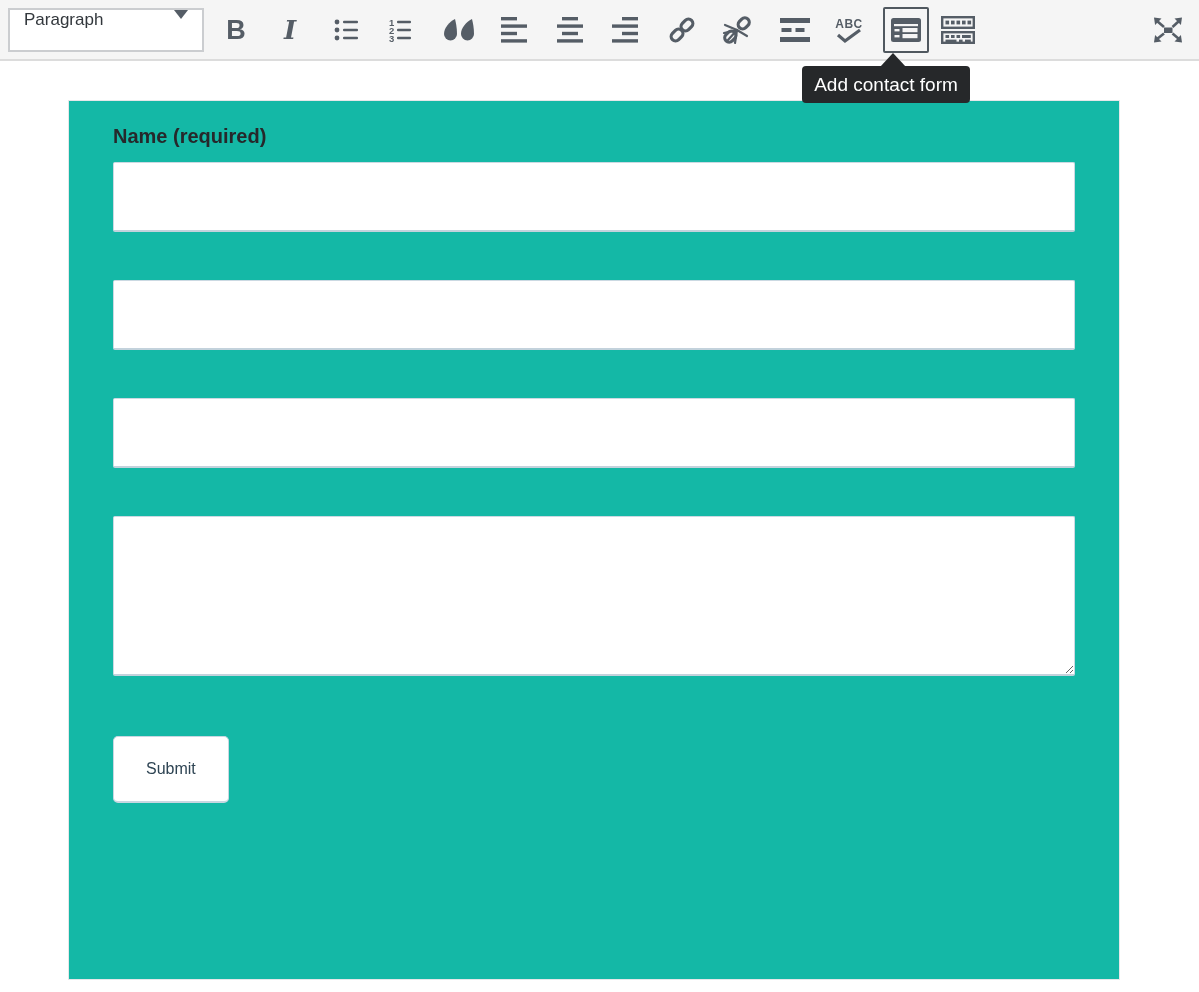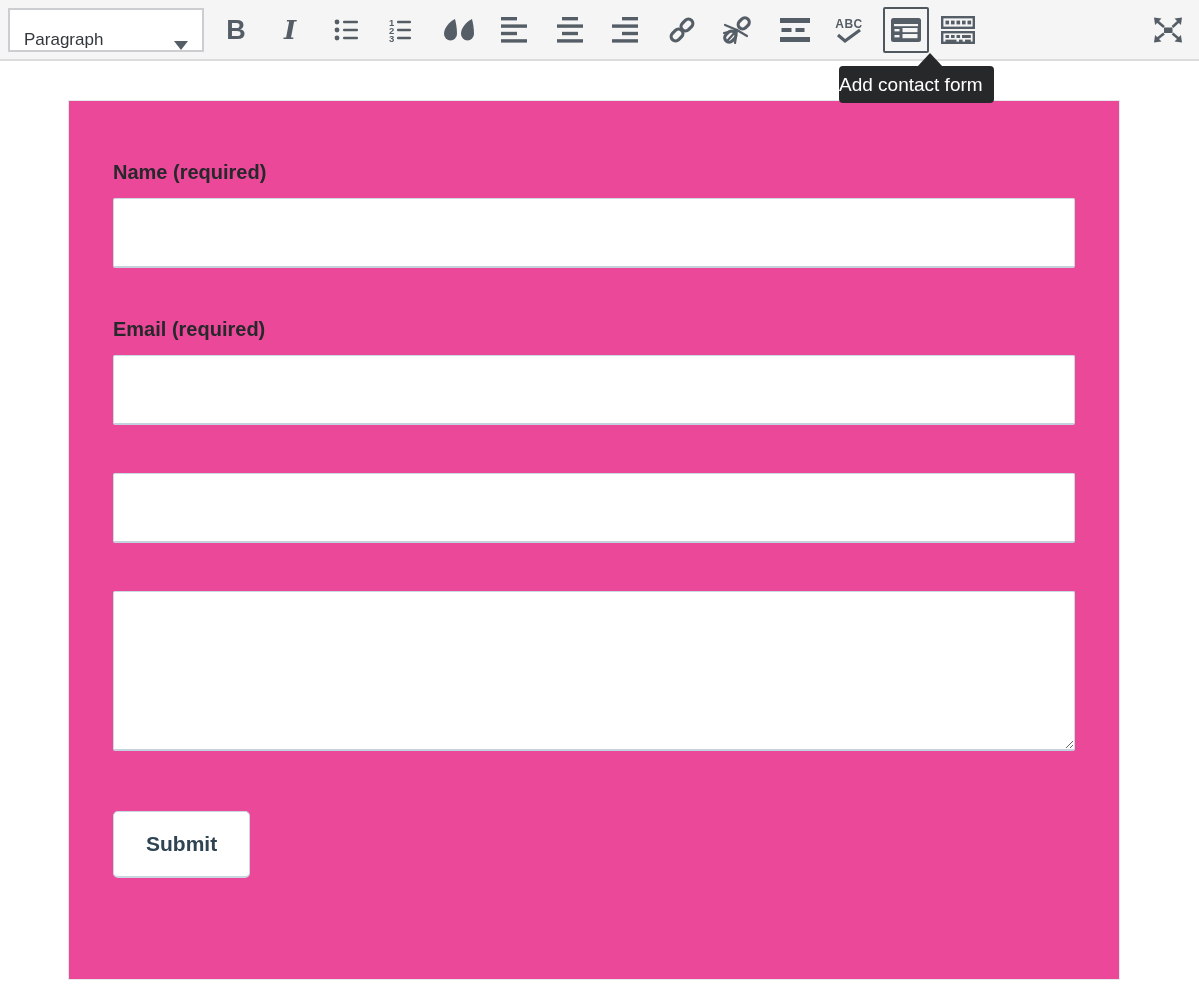--- a/index.html
+++ b/index.html
@@ -5,65 +5,65 @@
   * { margin:0; padding:0; box-sizing:border-box; }
   html,body { width:1199px; height:992px; background:#ffffff; overflow:hidden;
               font-family:"Liberation Sans", sans-serif; }
   .screen { position:relative; width:1199px; height:992px; background:#fff; }
 
   
   .toolbar { position:absolute; left:0; top:0; width:1199px; height:61px;
              background:#f5f5f5; border-bottom:2px solid #dcdcdc; }
   .format-select { position:absolute; left:8px; top:8px; width:196px; height:44px;
                    background:#fff; border:2px solid #cbcdd0; display:flex;
-                   align-items:flex-end; padding:0 14px; cursor:pointer; }
+                   align-items:flex-start; padding:0 14px; cursor:pointer; }
   .format-select .fs-label { font-size:17px; color:#32373c; flex:1; }
   .fs-caret { width:0; height:0; border-left:7px solid transparent;
               border-right:7px solid transparent; border-top:9px solid #555d66; }
   .tb-btn { position:absolute; top:8px; width:40px; height:44px; display:flex;
             align-items:center; justify-content:center; cursor:pointer; }
   .tb-btn svg { overflow:visible; }
   .glyph-b { font-size:27px; font-weight:bold; color:#555d66; }
   .glyph-i { font-family:"DejaVu Serif", serif; font-style:italic; font-weight:bold;
              font-size:26px; color:#555d66; }
   .abc-wrap { display:flex; flex-direction:column; align-items:center; }
   .abc-text { font-size:12px; font-weight:700; letter-spacing:0.5px; color:#555d66;
               line-height:12px; }
   .tb-btn.active { top:7px; width:46px; height:46px; border:2px solid #50585f;
                    border-radius:2px; background:#f5f5f5; }
   .icon-fill { fill:#555d66; }
   .icon-stroke { stroke:#555d66; fill:none; }
 
   
-  .tooltip { position:absolute; left:839px; top:66px; width:155px; height:37px;
+  .tooltip { position:absolute; left:802px; top:66px; width:168px; height:37px;
              background:#26282a; border-radius:4px; display:flex; align-items:center;
-             justify-content:flex-start; z-index:5; }
+             justify-content:center; z-index:5; }
   .tooltip .tip-text { color:#ffffff; font-size:19px; }
   .tooltip .tip-caret { position:absolute; top:-13px; left:78px; width:0; height:0;
              border-left:13px solid transparent; border-right:13px solid transparent;
              border-bottom:14px solid #26282a; }
 
   
   .form-panel { position:absolute; left:68px; top:100px; width:1052px; height:880px;
-                background:#ec4899; border:1px solid #e5e7e9; padding:58px 44px 0 44px; }
+                background:#14b8a6; border:1px solid #e5e7e9; padding:22px 44px 0 44px; }
   .field-label { display:block; font-size:20px; font-weight:700; color:#26282b;
                  line-height:26px; margin-bottom:13px; }
   .text-input { display:block; width:100%; height:70px; background:#fff;
                 border:1px solid #cbd9e2; border-bottom:2px solid #c3d2dc;
                 border-radius:2px; margin-bottom:48px; font-size:18px; color:#2e4453;
                 padding:0 12px; outline:none; }
   .textarea-input { display:block; width:100%; height:160px; background:#fff;
                 border:1px solid #cbd9e2; border-bottom:2px solid #c3d2dc;
                 border-radius:2px; margin-bottom:0; font-size:18px; color:#2e4453;
                 padding:10px 12px; outline:none; resize:both;
                 font-family:"Liberation Sans", sans-serif; }
   .submit-btn { display:inline-block; margin-top:60px; padding:21px 32px;
                 background:#fff; border:1px solid #c8d7e1; border-bottom-width:2px;
-                border-radius:5px; font-size:21px; line-height:22px; color:#2e4453;
-                cursor:pointer; font-family:"Liberation Sans", sans-serif;font-weight:bold; }
+                border-radius:5px; font-size:16px; line-height:22px; color:#2e4453;
+                cursor:pointer; font-family:"Liberation Sans", sans-serif; }
 </style>
 </head>
 <body>
 
 <div class="screen">
 
   <div class="toolbar">
 
     <div class="format-select">
       <span class="fs-label">Paragraph</span>
@@ -249,21 +249,20 @@
   <div class="tooltip">
     <span class="tip-caret"></span>
     <span class="tip-text">Add contact form</span>
   </div>
 
   <div class="form-panel">
 
     <label class="field-label">Name (required)</label>
     <input class="text-input" type="text" value="" style="">
 
-    <label class="field-label">Email (required)</label>
     <input class="text-input" type="text" value="" style="">
 
     <input class="text-input" type="text" value="" style="">
 
     <textarea class="textarea-input" style=""></textarea>
 
     <button class="submit-btn">Submit</button>
   </div>
 
 </div>

